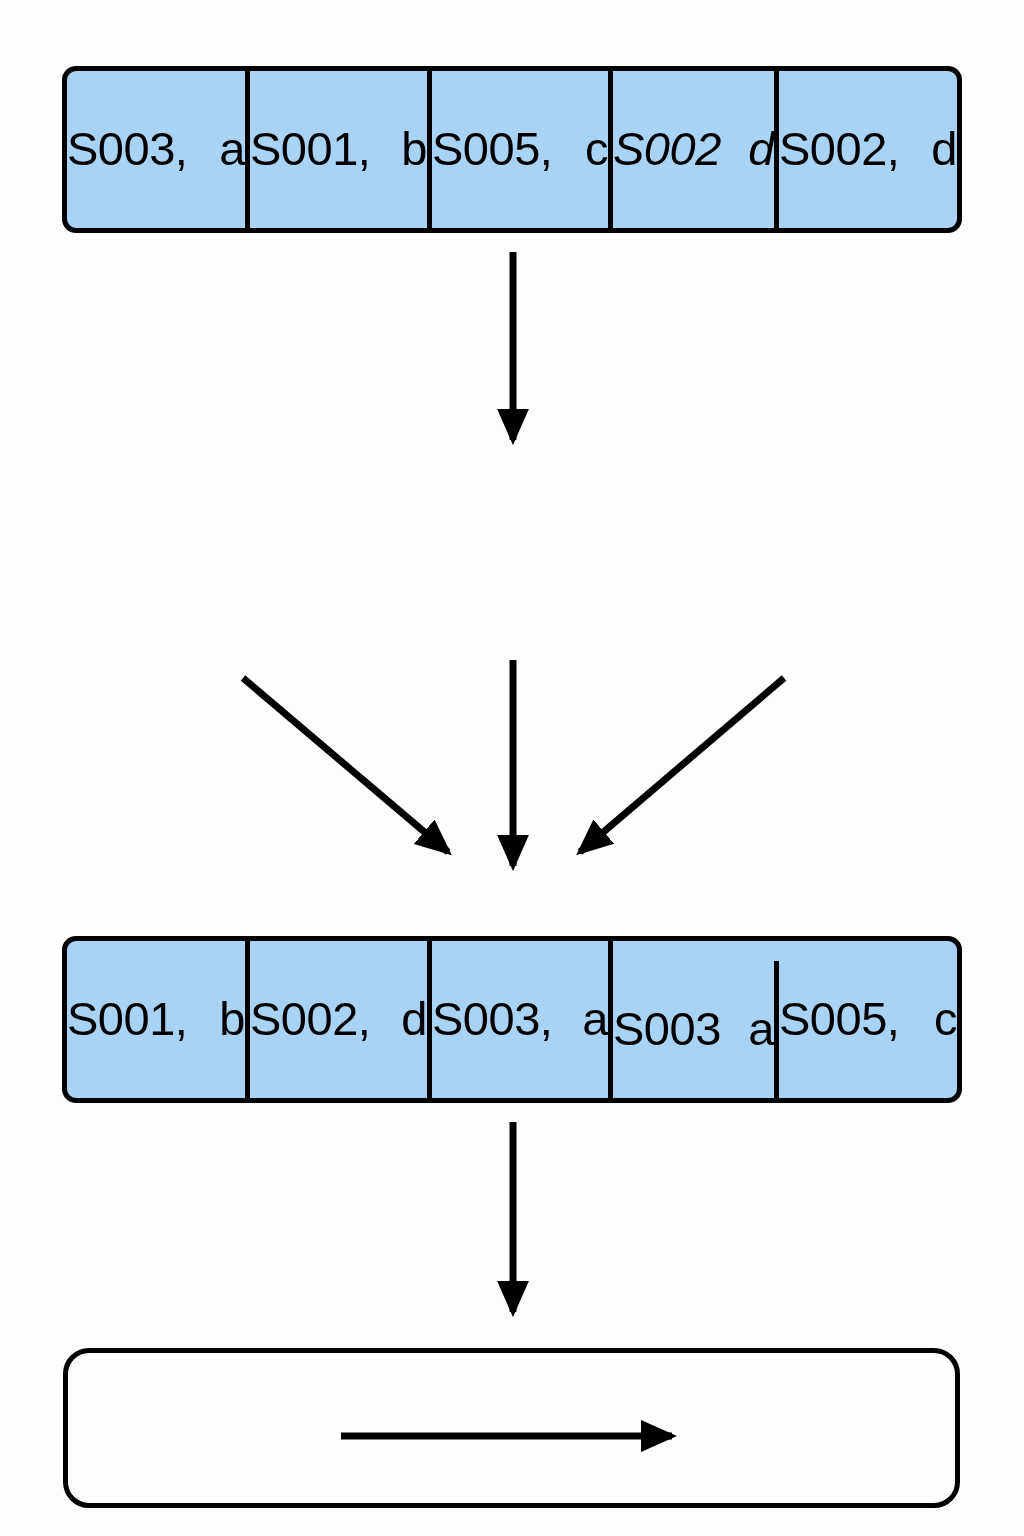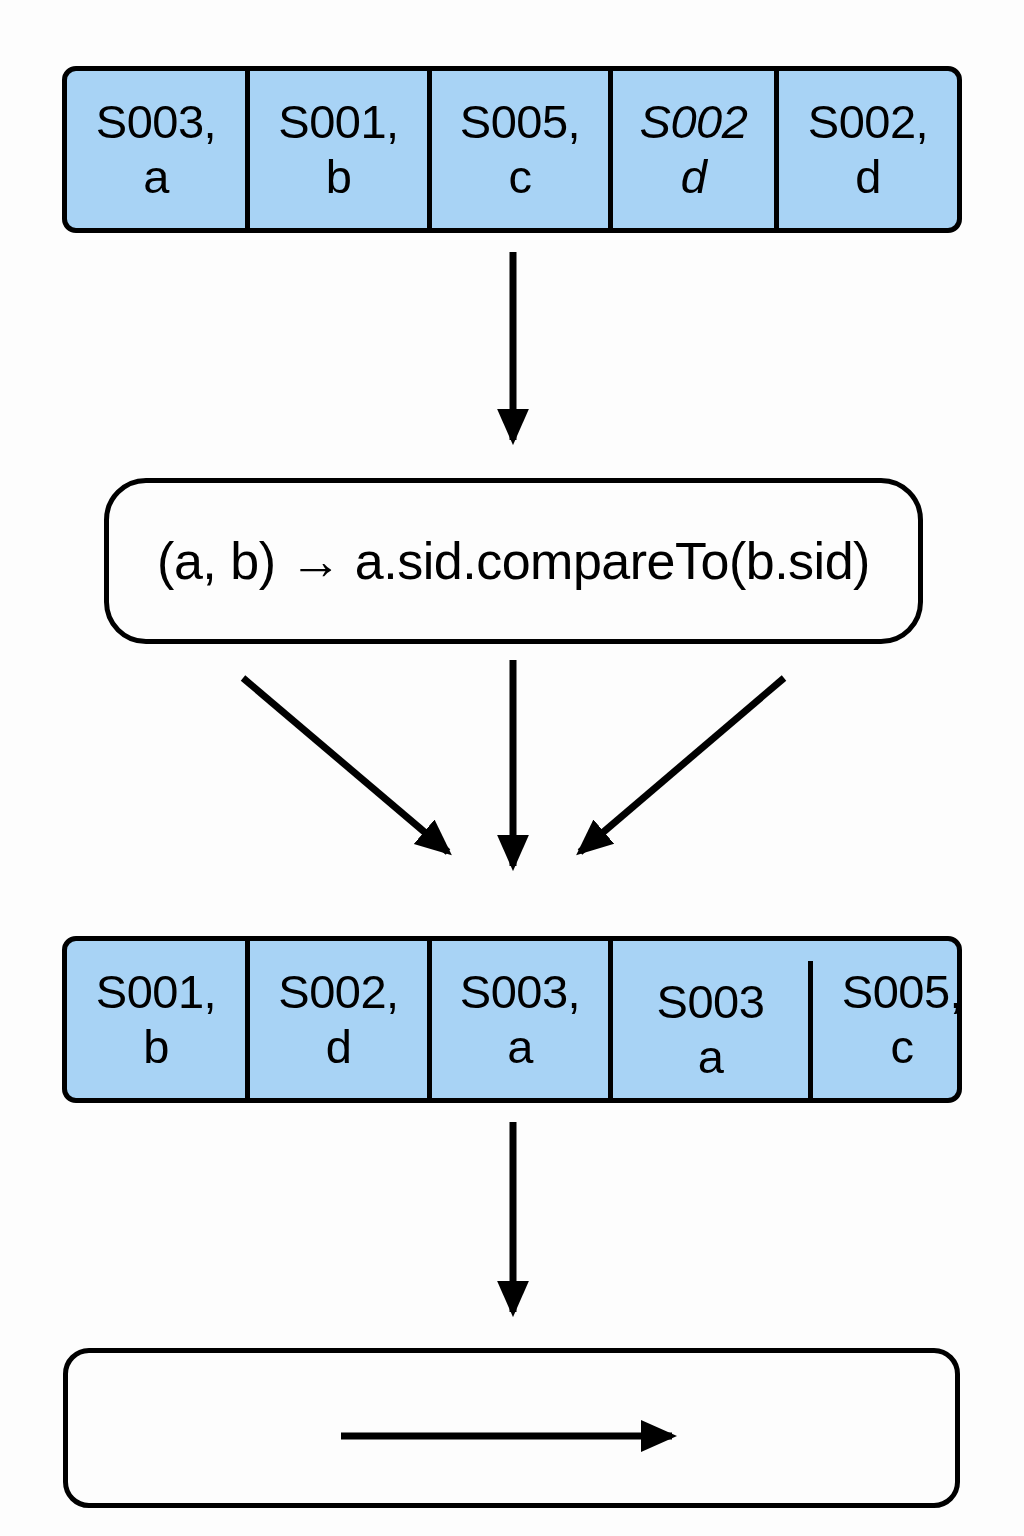--- a/index.html
+++ b/index.html
@@ -31,23 +31,23 @@
     border-radius: 14px;
     background: #a8d3f5;
     display: flex;
     overflow: hidden;
   }
   .array-cell {
     flex: 0 0 auto;
     box-sizing: border-box;
     border-right: 5px solid #000000;
     display: flex;
-    flex-direction: column;
+    flex-direction: row;
     align-items: center;
-    justify-content: center;
+    justify-content: space-between;
     color: #000000;
     font-size: 47px;
     line-height: 1.15;
     letter-spacing: -0.5px;
   }
   .array-cell:last-child {
     border-right: none;
   }
   .cell-line { display: block; white-space: pre; }
 
@@ -109,42 +109,39 @@
       <span class="cell-line">S002</span>
       <span class="cell-line">d</span>
     </div>
 
     <div class="array-cell" style="width:178px;">
       <span class="cell-line">S002,</span>
       <span class="cell-line">d</span>
     </div>
   </div>
 
-  <div class="plain-box" id="lambda-box" style="left:104px; top:478px; width:819px; height:166px;">
-    <span id="lambda-text">(a, b) → a.sid.compareTo(b.sid)</span>
-  </div>
 
   <div class="array-row" id="row-output" style="left:62px; top:936px; width:900px; height:167px;">
 
     <div class="array-cell" style="width:183px;">
       <span class="cell-line">S001,</span>
       <span class="cell-line">b</span>
     </div>
 
     <div class="array-cell" style="width:182px;">
       <span class="cell-line">S002,</span>
       <span class="cell-line">d</span>
     </div>
 
     <div class="array-cell" style="width:181px;">
       <span class="cell-line">S003,</span>
       <span class="cell-line">a</span>
     </div>
 
-    <div class="array-cell" style="width:200px;margin-top:20px;">
+    <div class="array-cell" style="width:166px;margin-top:20px;">
       <span class="cell-line">S003</span>
       <span class="cell-line">a</span>
     </div>
 
     <div class="array-cell" style="width:178px;">
       <span class="cell-line">S005,</span>
       <span class="cell-line">c</span>
     </div>
   </div>
 

